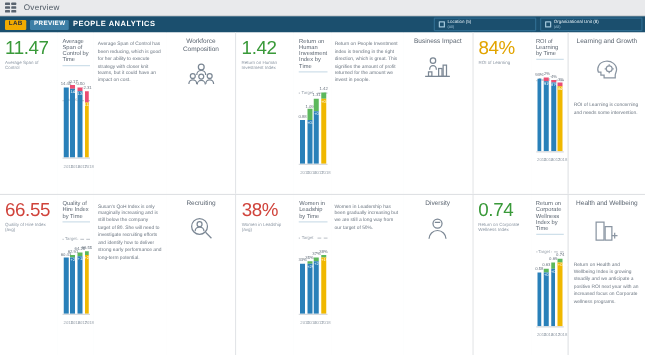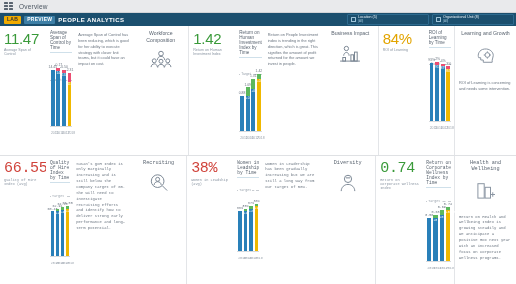--- a/index.html
+++ b/index.html
@@ -38,21 +38,21 @@
   }
   .filter-chip .fi { width: 5px; height: 5px; border: .5px solid #9fc4d8; border-radius: .5px; flex: none; }
   .filter-txt { display: flex; flex-direction: column; line-height: 1; }
   .filter-txt .l1 { font-size: 3.6px; color: #e8f2f8; }
   .filter-txt .l2 { font-size: 3px; color: #9fc4d8; }
 
   
   .board { position: absolute; top: 26px; left: 0; width: 516px; height: 258px;
            display: flex; flex-direction: column; }
   .row { flex: 1; display: flex; border-bottom: 1px solid #dfe1e4; }
-  .row:last-child { border-bottom: none; font-family: Liberation Mono, monospace; }
+  .row:last-child { border-bottom: none; }
 
   .cat-col   { width: 56px;  flex: none; padding: 4px 3px 0 3px; display: flex;
                flex-direction: column; align-items: center; border-right: 1px solid #e3e5e8;
                background:#fff; }
   .kpi-col   { width: 46px;  flex: none; padding: 5px 3px 0 4px; background:#fff; }
   .chart-col { flex: 1; padding: 4px 3px 0 4px; background:#fff; }
   .note-col  { width: 58px;  flex: none; padding: 6px 4px 0 3px; background:#fff; }
   .ins-col   { width: 62px;  flex: none; padding: 4px 4px 0 4px; background:#fff;
                border-left: 1px solid #e3e5e8; display:flex; flex-direction:column; align-items:center; }
 

